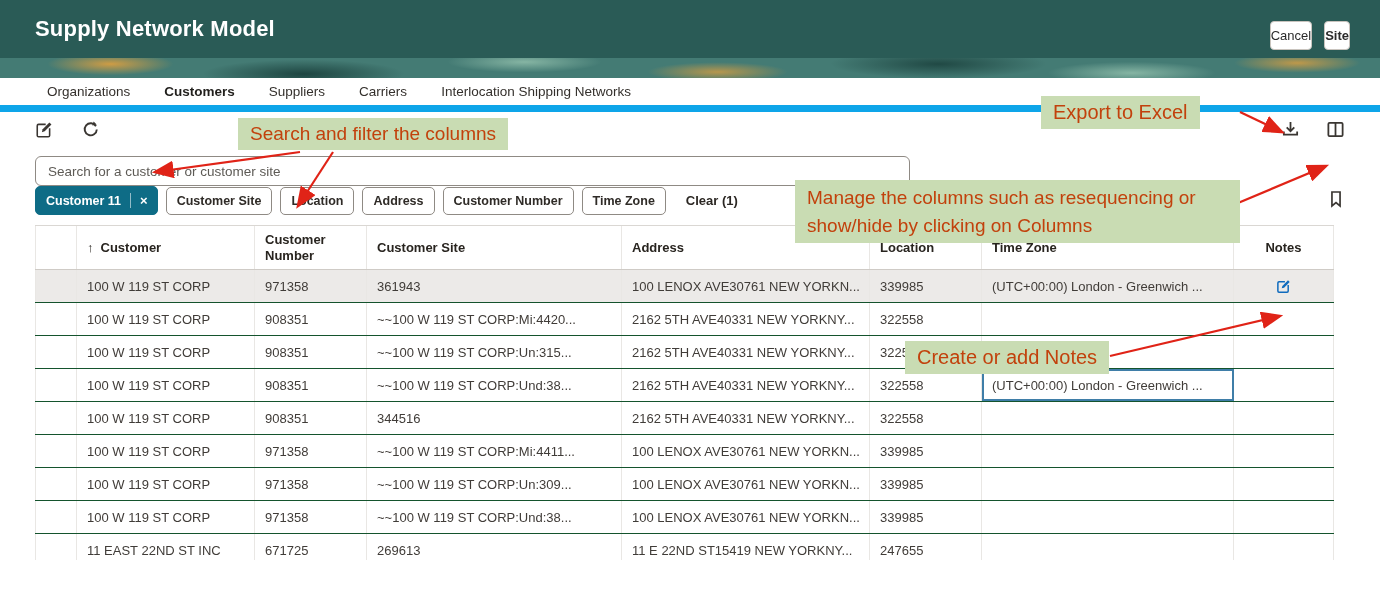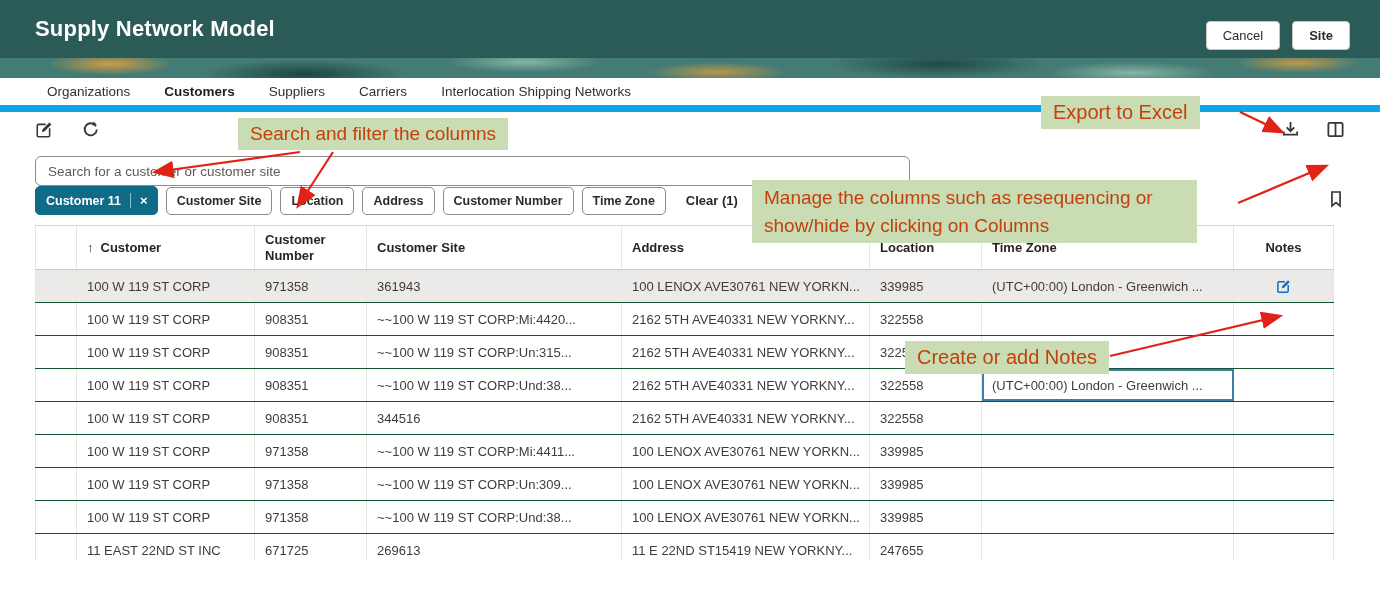--- a/index.html
+++ b/index.html
@@ -5,21 +5,21 @@
   * { box-sizing: border-box; margin: 0; padding: 0; }
   body { background:#fff; }
   .app { position:relative; width:1380px; height:560px; background:#fff; overflow:hidden;
          font-family:"Liberation Sans", sans-serif; }
 
   
   .app-header { height:58px; background:#2a5b56; display:flex; align-items:center;
                 justify-content:space-between; padding:0 30px 0 35px; }
   .app-title { color:#fff; font-size:22px; font-weight:bold; letter-spacing:.2px; }
   .header-actions { display:flex; gap:12px; }
-  .hbtn { background:#fff; border:1px solid #c9c4be; border-radius:4px; padding:6px 16px;
+  .hbtn { background:#fff; border:1px solid #c9c4be; border-radius:4px; padding:6px 0;
           font-size:13px; color:#2b2b2b; font-family:inherit; cursor:pointer;margin-top:12px; }
   .hbtn.save { font-weight:bold; }
 
   
   .banner { height:20px; background-color:#447b74;
     background-image:
       radial-gradient(ellipse 90px 16px at 8% 30%, rgba(231,162,60,.85), rgba(231,162,60,0) 70%),
       radial-gradient(ellipse 140px 20px at 22% 80%, rgba(26,64,60,.9), rgba(26,64,60,0) 72%),
       radial-gradient(ellipse 110px 15px at 38% 20%, rgba(150,195,175,.8), rgba(150,195,175,0) 70%),
       radial-gradient(ellipse 100px 14px at 52% 70%, rgba(231,162,60,.7), rgba(231,162,60,0) 70%),
@@ -73,21 +73,21 @@
   .sort-arrow { margin-right:7px; font-weight:bold; color:#28241f; }
   .c-notes { justify-content:center; }
   .trow.selected .tcell { background:#eceae8; }
   .tcell.focused { outline:2px solid #3f7ea8; outline-offset:-2px; background:#fff; }
 
   
   .callout { position:absolute; background:#c9dcb3; color:#c2410c; font-size:19px;
              padding:5px 12px; z-index:45; }
   .co-search { left:238px; top:118px; }
   .co-export { left:1041px; top:96px; font-size:20px; }
-  .co-manage { left:752px; top:180px; width:445px; line-height:1.45; padding:4px 12px; }
+  .co-manage { left:795px; top:180px; width:445px; line-height:1.45; padding:4px 12px; }
   .co-notes  { left:905px; top:341px; font-size:20px; }
 
   .arrows { position:absolute; inset:0; z-index:40; pointer-events:none; }
 </style>
 </head>
 <body>
 
 <div class="app">
 
   <header class="app-header">

